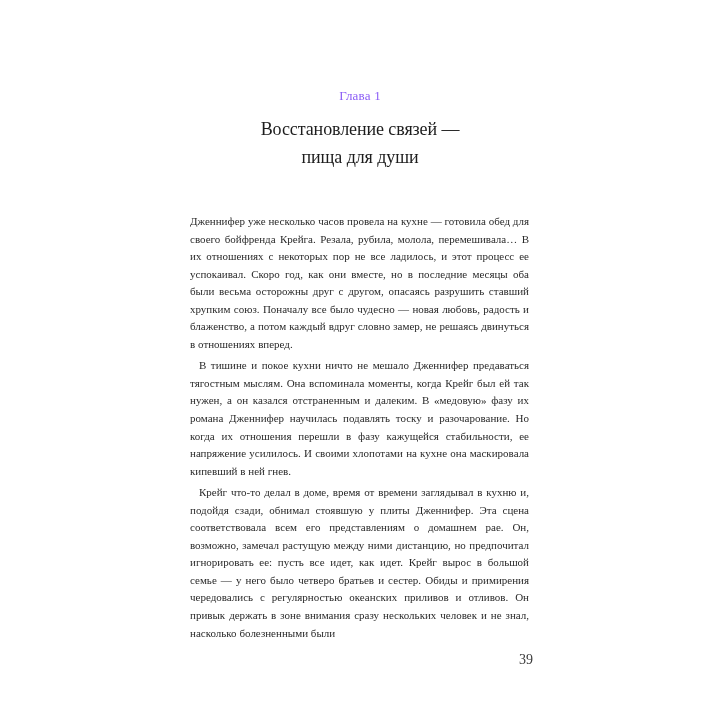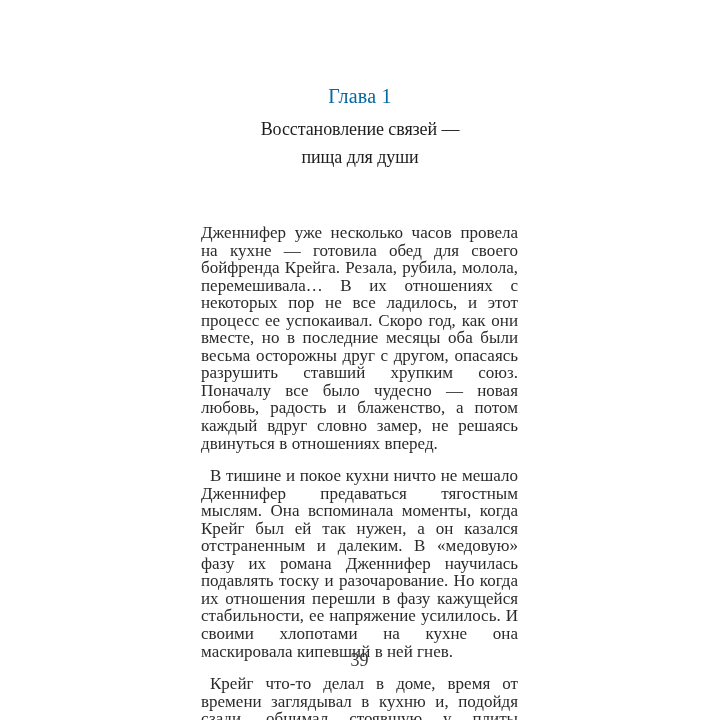--- a/index.html
+++ b/index.html
@@ -24,24 +24,24 @@
   .heading-block {
     position: absolute;
     left: 186px;
     top: 86px;
     width: 348px;
     text-align: center;
   }
 
   .chapter-label {
     font-family: "Liberation Serif", "DejaVu Serif", serif;
-    font-size: 20px;
+    font-size: 13px;
     line-height: 20px;
     letter-spacing: 0.2px;
-    color: #0369a1;
+    color: #8b5cf6;
     font-weight: 400;
   }
 
   .chapter-title {
     margin-top: 9px;
     font-family: "Liberation Serif", "DejaVu Serif", serif;
     font-size: 18px;
     line-height: 28px;
     color: #1d1d1d;
     font-weight: 400;
@@ -51,46 +51,46 @@
 
   
   .body-block {
     position: absolute;
     left: 186px;
     top: 209px;
     width: 347px;
   }
 
   .para {
-    margin: 15px;
+    margin: 4px;
     font-family: "Liberation Serif", "DejaVu Serif", serif;
-    font-size: 17px;
+    font-size: 11px;
     line-height: 17.55px;
     text-align: justify;
     text-align-last: left;
     text-indent: 9px;
     color: #2a2a2a;
     hyphens: auto;
     -webkit-hyphens: auto;
     word-spacing: 0.1px;
   }
 
   .para.first {
     text-indent: 0;
   }
 
   
   .folio {
     position: absolute;
     left: 186px;
     top: 651px;
     width: 347px;
-    text-align: center;
+    text-align: right;
     font-family: "Liberation Serif", "DejaVu Serif", serif;
-    font-size: 18px;
+    font-size: 14px;
     line-height: 18px;
     color: #3a3a3a;
   }
 </style>
 </head>
 <body>
 
 <div id="page">
 
   <div class="heading-block">

